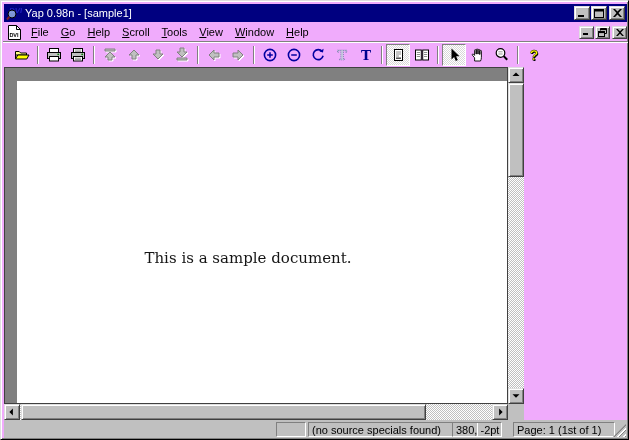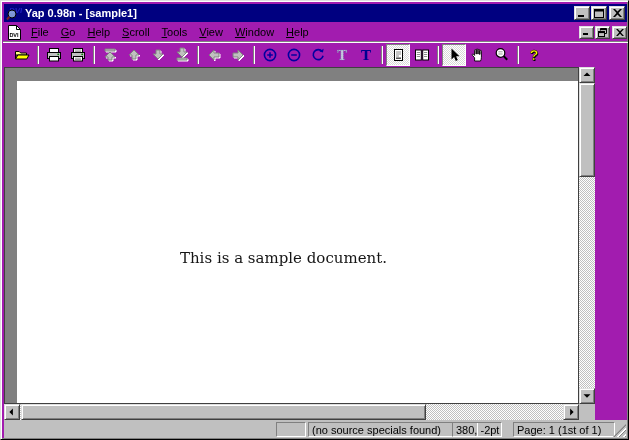--- a/index.html
+++ b/index.html
@@ -1,20 +1,20 @@
 <!DOCTYPE html>
 <html><head>
 <meta charset="utf-8">
 <style>
   html,body { margin:0; padding:0; background:#008080; }
   * { box-sizing:border-box; }
   .win-font { font-family:"Liberation Sans",sans-serif; font-size:11px; color:#000; }
 
   .window {
-    position:relative; width:629px; height:440px; background:#a21caf;
+    position:relative; width:629px; height:440px; background:#f0abfc;
     border:1px solid; border-color:#dfdfdf #000 #000 #dfdfdf;
     box-shadow: inset 1px 1px 0 #fff, inset -1px -1px 0 #808080;
     font-family:"Liberation Sans",sans-serif; font-size:11px;
     overflow:hidden;
   }
 
   
   .raised {
     background:#c0c0c0;
     border:1px solid; border-color:#dfdfdf #404040 #404040 #dfdfdf;
@@ -30,21 +30,21 @@
       linear-gradient(45deg,#fff 25%,transparent 25%,transparent 75%,#fff 75%);
     background-position:0 0,1px 1px; background-size:2px 2px;
   }
 
   
   .titlebar {
     position:absolute; left:3px; top:3px; width:623px; height:18px;
     background:#000080; display:flex; align-items:center; padding:1px 2px;
   }
   .titlebar .app-icon { width:16px; height:16px; flex:0 0 16px; margin-right:3px; }
-  .title-text { color:#fff; font-weight:bold; flex:1 1 auto; white-space:nowrap; overflow:hidden; }
+  .title-text { color:#fff; font-weight:normal; flex:1 1 auto; white-space:nowrap; overflow:hidden; }
   .cap-btn { width:16px; height:14px; padding:0; display:flex; align-items:center; justify-content:center; margin-left:0; }
   .cap-btn + .cap-btn { margin-left:1px; }
   .cap-gap { margin-left:2px !important; }
 
   
   .menubar {
     position:absolute; left:3px; top:22px; width:623px; height:18px;
     display:flex; align-items:center; padding-left:2px;justify-content:center;
   }
   .menubar .doc-icon { width:17px; height:15px; margin-right:2px; }
@@ -70,21 +70,21 @@
     background-color:#d8d8d8;
     background-image:
       linear-gradient(45deg,#fff 25%,transparent 25%,transparent 75%,#fff 75%),
       linear-gradient(45deg,#fff 25%,transparent 25%,transparent 75%,#fff 75%);
     background-position:0 0,1px 1px; background-size:2px 2px;
   }
   .tb-sep { width:2px; height:18px; margin:0 3px; border-left:1px solid #808080; border-right:1px solid #fff; }
   .tb-btn svg { display:block; }
 
   
-  .client { position:absolute; left:3px; top:66px; width:591px; height:353px; background:#c0c0c0; }
+  .client { position:absolute; left:3px; top:66px; width:520px; height:353px; background:#c0c0c0; }
   .view {
     position:absolute; left:0; top:0; right:16px; bottom:16px;
     background:#808080; border:1px solid #404040; overflow:hidden;
   }
   .page { position:absolute; left:12px; top:13px; right:0; bottom:0; background:#fff; }
   .page-text {
     position:absolute; left:0; right:28px; top:168px; text-align:center;
     font-family:"DejaVu Serif","Liberation Serif",serif; font-size:15px; color:#151515;
   }
 

